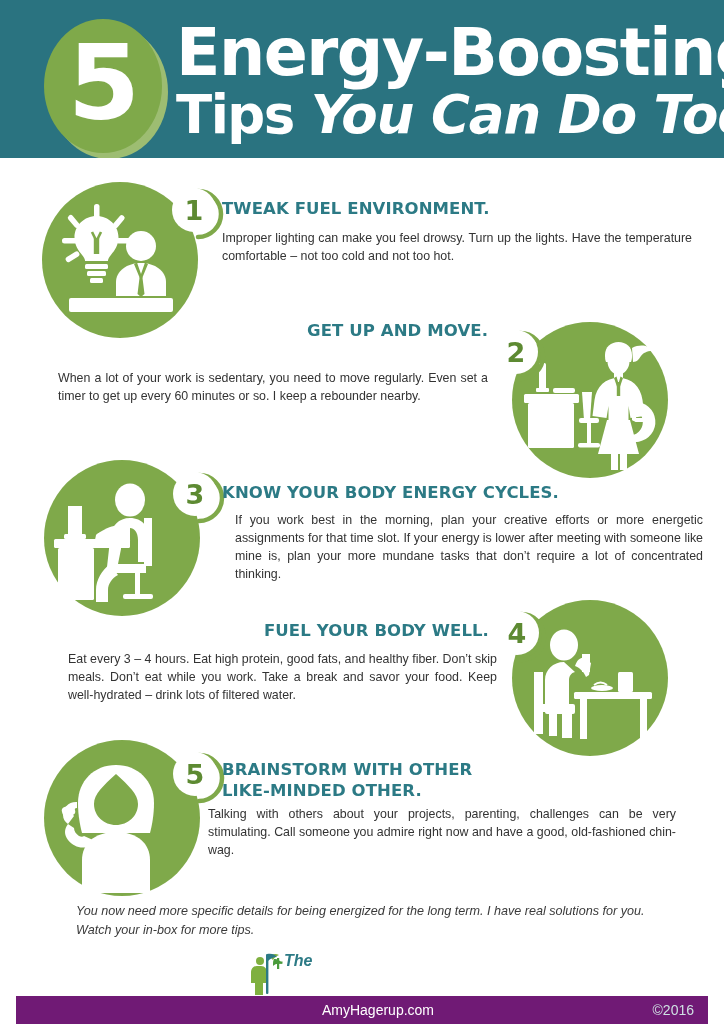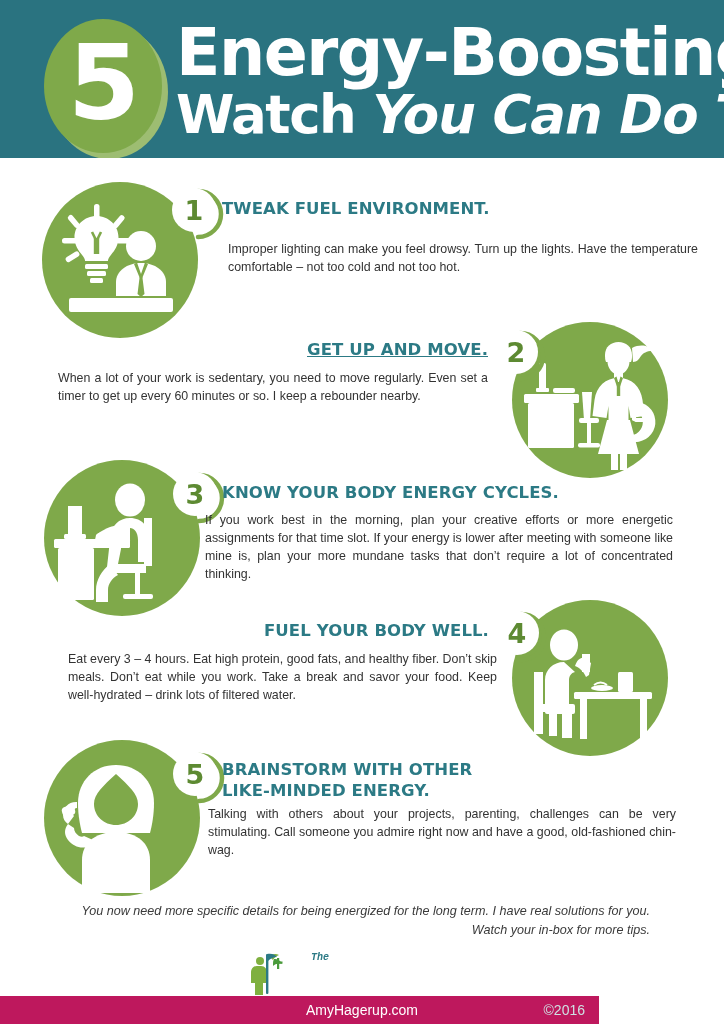--- a/index.html
+++ b/index.html
@@ -89,45 +89,44 @@
     color:#333333;font-size:12.4px;line-height:1.45;
     text-align:justify;
     font-family:"Liberation Sans", sans-serif;
   }
 
   .tip-head.ralign{text-align:right;}
 
   
   .closing{
     position:absolute;left:76px;top:902px;width:574px;
-    text-align:right;font-style:italic;
+    text-align:left;font-style:italic;
     color:#3a3a3a;font-size:12.6px;line-height:1.5;
     font-family:"Liberation Sans", sans-serif;
   }
   .logo{
     position:absolute;left:247px;top:952px;width:232px;height:44px;
   }
   .logo-mark{position:absolute;left:0;top:0;width:52px;height:44px;}
   .logo-the{
     position:absolute;left:37px;top:0px;
-    color:#2c7a85;font-size:10px;font-style:italic;font-weight:bold;
-    font-family:Liberation Mono, monospace;
-    margin-left:27px;
+    color:#2c7a85;font-size:16px;font-style:italic;font-weight:bold;
+    font-family:Liberation Sans, sans-serif;
   }
   .logo-words{
     position:absolute;left:30px;top:11px;
     font-size:28px;font-weight:bold;letter-spacing:-0.6px;
     font-family:"DejaVu Sans", sans-serif;white-space:nowrap;
   }
   .logo-words .v{color:#7fb03f;}
   .logo-words .s{color:#2c7a85;}
 
   .bottombar{
-    position:absolute;left:0;top:996px;width:599px;height:28px;
-    background:#be185d;
+    position:absolute;left:16px;top:996px;width:692px;height:28px;
+    background:#701a75;
   }
   .bottombar .site{
     position:absolute;left:0;top:0;width:724px;height:28px;
     display:flex;align-items:center;justify-content:center;
     color:#ffffff;font-size:14px;
     font-family:"Liberation Sans", sans-serif;
   }
   .bottombar .copy{
     position:absolute;right:14px;top:0;height:28px;
     display:flex;align-items:center;
@@ -144,21 +143,21 @@
     <div class="header-inner">
 
       <div class="badge5">
         <div class="disc shadow"></div>
         <div class="disc main"></div>
         <div class="num">5</div>
       </div>
 
       <div class="title-wrap">
         <div class="title-l1">Energy-Boosting</div>
-        <div class="title-l2"><span>Watch</span> <span class="italic">You Can Do Today</span></div>
+        <div class="title-l2"><span>Tips</span> <span class="italic">You Can Do Today</span></div>
       </div>
 
     </div>
   </div>
 
   <div class="tip">
     <div class="circle" style="left:42px;top:182px;">
       <svg class="icon-svg" viewBox="0 0 156 156">
         <g fill="#ffffff">
 
@@ -190,21 +189,21 @@
         </g>
       </svg>
     </div>
     <div class="numbadge" style="left:172px;top:188px;">
       <svg class="arc" viewBox="0 0 52 52">
         <path d="M26 3 a23 23 0 0 1 0 46" fill="none" stroke="#7fa94a" stroke-width="4.5" stroke-linecap="round"></path>
       </svg>
       <div class="disc">1</div>
     </div>
     <div class="tip-head" style="left:222px;top:199px;width:470px;">TWEAK FUEL ENVIRONMENT.</div>
-    <div class="tip-body" style="left:228px;top:230px;width:470px;margin-top:11px;">Improper lighting can make you feel drowsy. Turn up the lights. Have the temperature comfortable – not too cold and not too hot.</div>
+    <div class="tip-body" style="left:222px;top:230px;width:470px;">Improper lighting can make you feel drowsy. Turn up the lights. Have the temperature comfortable – not too cold and not too hot.</div>
   </div>
 
   <div class="tip">
     <div class="circle" style="left:512px;top:322px;">
       <svg class="icon-svg" viewBox="0 0 156 156">
         <g fill="#ffffff">
 
           <rect x="27" y="41" width="7" height="26" rx="1.5"></rect>
           <rect x="24" y="66" width="13" height="4" rx="1"></rect>
 
@@ -242,21 +241,21 @@
           <rect x="104.8" y="60" width="3.4" height="14" fill="#7fa94a"></rect>
         </g>
       </svg>
     </div>
     <div class="numbadge" style="left:494px;top:330px;">
       <svg class="arc" viewBox="0 0 52 52">
         <path d="M26 3 a23 23 0 0 1 0 46" fill="none" stroke="#7fa94a" stroke-width="4.5" stroke-linecap="round"></path>
       </svg>
       <div class="disc">2</div>
     </div>
-    <div class="tip-head ralign" style="left:60px;top:340px;width:428px;text-decoration:underline;">GET UP AND MOVE.</div>
+    <div class="tip-head ralign" style="left:60px;top:321px;width:428px;">GET UP AND MOVE.</div>
     <div class="tip-body" style="left:58px;top:370px;width:430px;">When a lot of your work is sedentary, you need to move regularly. Even set a timer to get up every 60 minutes or so. I keep a rebounder nearby.</div>
   </div>
 
   <div class="tip">
     <div class="circle" style="left:44px;top:460px;">
       <svg class="icon-svg" viewBox="0 0 156 156">
         <g fill="#ffffff">
 
           <path d="M24 46 l14 0 l0 32 l-14 0 z"></path>
           <rect x="20" y="74" width="22" height="5" rx="1.5"></rect>
@@ -286,21 +285,21 @@
         </g>
       </svg>
     </div>
     <div class="numbadge" style="left:173px;top:472px;">
       <svg class="arc" viewBox="0 0 52 52">
         <path d="M26 3 a23 23 0 0 1 0 46" fill="none" stroke="#7fa94a" stroke-width="4.5" stroke-linecap="round"></path>
       </svg>
       <div class="disc">3</div>
     </div>
     <div class="tip-head" style="left:222px;top:483px;width:470px;">KNOW YOUR BODY ENERGY CYCLES.</div>
-    <div class="tip-body" style="left:205px;top:512px;width:468px;">If you work best in the morning, plan your creative efforts or more energetic assignments for that time slot. If your energy is lower after meeting with someone like mine is, plan your more mundane tasks that don’t require a lot of concentrated thinking.</div>
+    <div class="tip-body" style="left:235px;top:512px;width:468px;">If you work best in the morning, plan your creative efforts or more energetic assignments for that time slot. If your energy is lower after meeting with someone like mine is, plan your more mundane tasks that don’t require a lot of concentrated thinking.</div>
   </div>
 
   <div class="tip">
     <div class="circle" style="left:512px;top:600px;">
       <svg class="icon-svg" viewBox="0 0 156 156">
         <g fill="#ffffff">
 
           <ellipse cx="52" cy="45" rx="14" ry="15.5"></ellipse>
 
           <path d="M52 62 c-11 0-19 8-19 18 l0 26 l24 0 l0 -26 c0-4 2-7 6-8 z"></path>
@@ -355,21 +354,21 @@
         </g>
       </svg>
     </div>
     <div class="numbadge" style="left:173px;top:752px;">
       <svg class="arc" viewBox="0 0 52 52">
         <path d="M26 3 a23 23 0 0 1 0 46" fill="none" stroke="#7fa94a" stroke-width="4.5" stroke-linecap="round"></path>
       </svg>
       <div class="disc">5</div>
     </div>
     <div class="tip-head" style="left:222px;top:760px;width:470px;">BRAINSTORM WITH OTHER</div>
-    <div class="tip-head" style="left:222px;top:781px;width:470px;">LIKE-MINDED ENERGY.</div>
+    <div class="tip-head" style="left:222px;top:781px;width:470px;">LIKE-MINDED OTHER.</div>
     <div class="tip-body" style="left:208px;top:806px;width:468px;">Talking with others about your projects, parenting, challenges can be very stimulating. Call someone you admire right now and have a good, old-fashioned chin-wag.</div>
   </div>
 
   <div class="closing">You now need more specific details for being energized for the long term. I have real solutions for you. Watch your in-box for more tips.</div>
 
   <div class="logo">
     <svg class="logo-mark" viewBox="0 0 52 44">
       <g>
         <path d="M22 4 c3-2 7-3 10-1 c-3 1-5 3-6 5 c-2-2-3-3-4-4z" fill="#7fb03f"></path>
         <path d="M27 7 c4 0 7 2 8 5 c-4-1-7 0-9 2 c0-3 0-5 1-7z" fill="#4a9b3c"></path>

